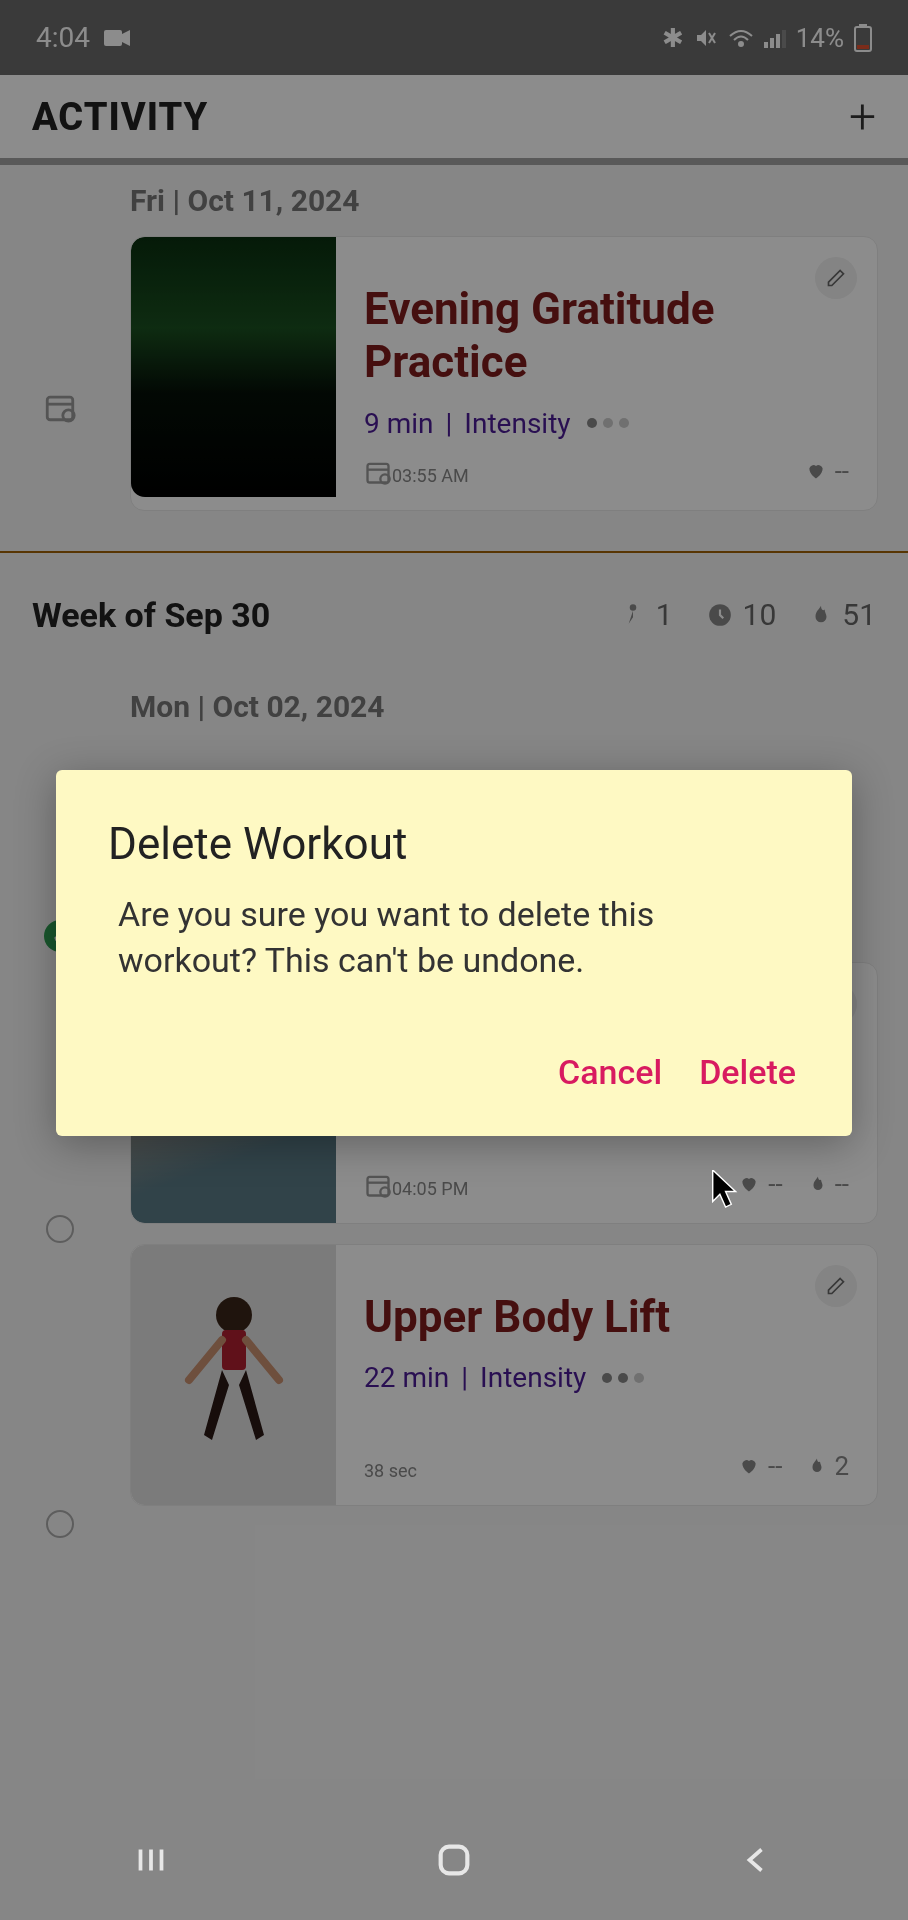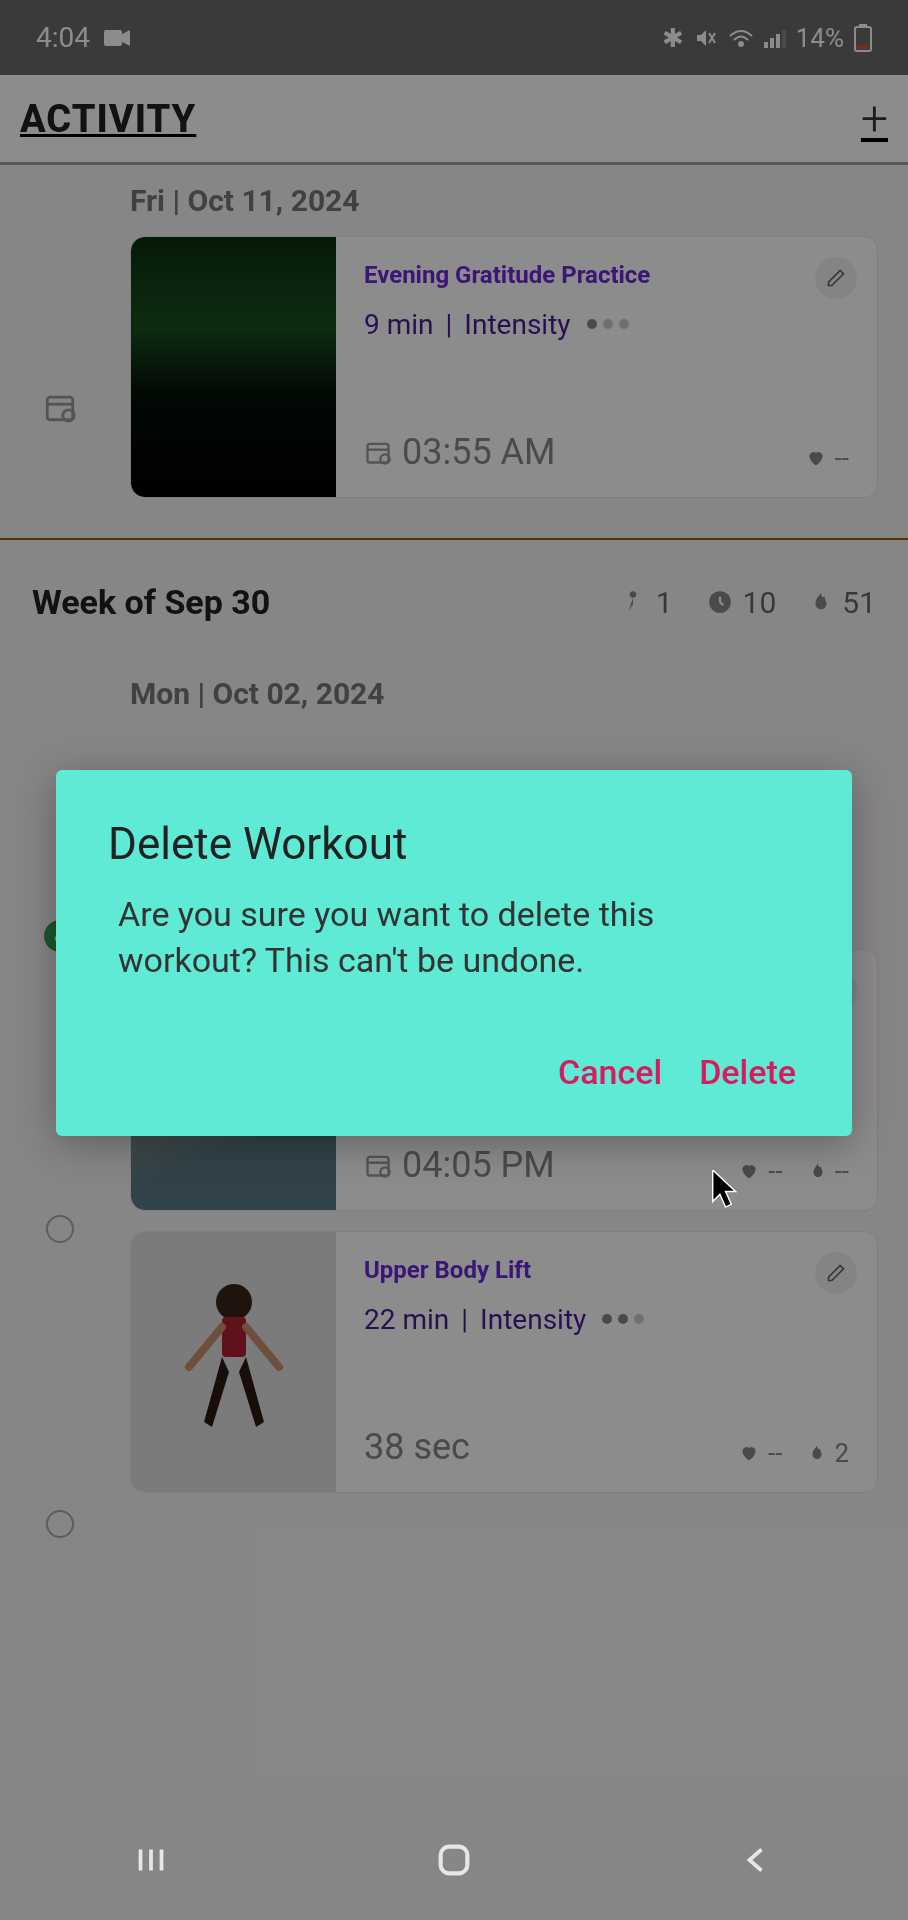--- a/index.html
+++ b/index.html
@@ -22,23 +22,22 @@
   font-size: 28px;
 }
 .status-left { display: flex; align-items: center; gap: 14px; }
 .status-right { display: flex; align-items: center; gap: 10px; font-size: 26px; }
 .app-header {
   height: 90px;
   background: #fff;
   display: flex;
   align-items: center;
   justify-content: space-between;
-  padding: 0 20px;
-  border-bottom: 3px solid #a3a3a3;
-  text-decoration: underline;
+  padding: 0 32px;
+  border-bottom: 7px solid #a3a3a3;
 }
 .app-title {
   font-size: 38px;
   font-weight: 800;
   letter-spacing: 1px;
   color: #222;
 }
 .plus-btn {
   font-size: 48px;
   font-weight: 300;
@@ -85,40 +84,41 @@
 .thumb-man { background: linear-gradient(160deg,#d8b098 20%,#5a7a85 70%); }
 .thumb-woman { background: #e0e0e0; display:flex; align-items:center; justify-content:center; }
 .card-body {
   flex: 1;
   padding: 24px 28px;
   display: flex;
   flex-direction: column;
   gap: 18px;
 }
 .card-title {
-  font-size: 24px;
+  font-size: 44px;
   font-weight: 700;
-  color: #6d28d9;
+  color: #7f1d1d;
   line-height: 1.2;
+  margin-top: 22px;
 }
 .card-meta {
   font-size: 28px;
   color: #4c1d95;
   display: flex;
   align-items: center;
   gap: 12px;
 }
 .intensity-dots { display: inline-flex; gap: 6px; margin-left: 4px; }
 .dot { width: 10px; height: 10px; border-radius: 50%; background: #ccc; }
 .dot.active { background: #888; }
 .card-time-row {
   display: flex;
-  align-items: center;
-  gap: 10px;
-  font-size: 36px;
+  align-items: flex-end;
+  gap: 0;
+  font-size: 18px;
   color: #888;
   margin-top: auto;
 }
 .card-stats {
   position: absolute;
   bottom: 24px;
   right: 28px;
   display: flex;
   gap: 26px;
   font-size: 26px;
@@ -154,21 +154,21 @@
   position: absolute;
   inset: 0;
   background: rgba(0,0,0,0.45);
   z-index: 10;
 }
 .dialog {
   position: absolute;
   left: 56px;
   right: 56px;
   top: 770px;
-  background: #5eead4;
+  background: #fef9c3;
   border-radius: 6px;
   padding: 48px 52px 36px;
   z-index: 20;
   box-shadow: 0 8px 40px rgba(0,0,0,0.3);
 }
 .dialog-title {
   font-size: 44px;
   font-weight: 400;
   color: #222;
   margin-bottom: 22px;

